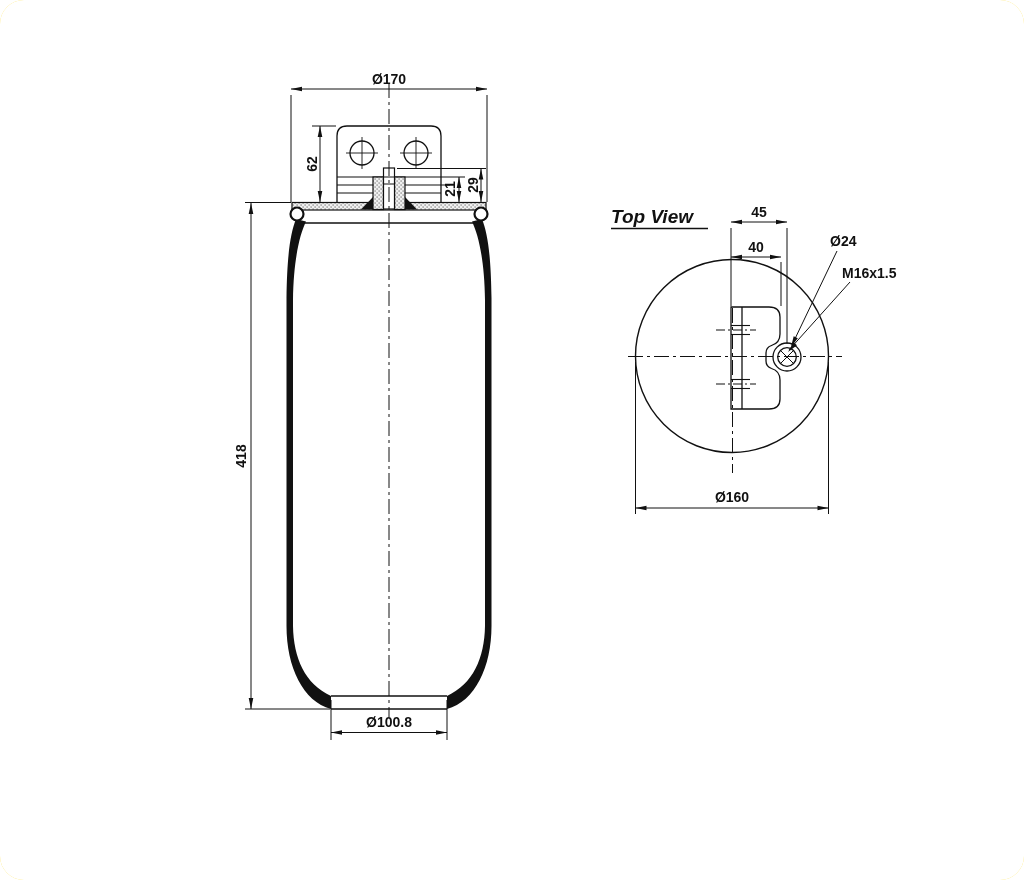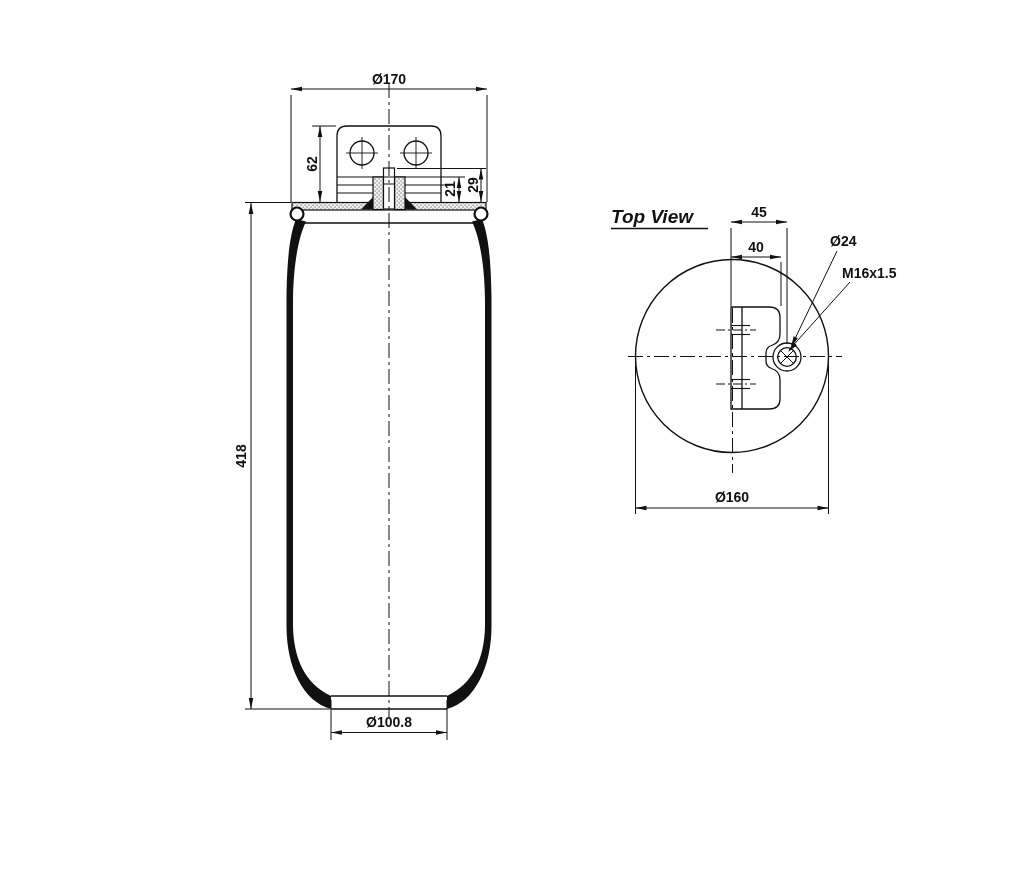--- a/index.html
+++ b/index.html
@@ -1,16 +1,16 @@
 <!DOCTYPE html>
 <html><head>
 <meta charset="utf-8">
 <style>
   html,body{margin:0;padding:0;background:#ffffff;}
-  .page{position:relative;width:1024px;height:880px;background:#fde047;overflow:hidden;}
+  .page{position:relative;width:1024px;height:880px;background:#fde047;overflow:hidden;border-radius:24px;}
   svg{display:block;}
   text{font-family:"Liberation Sans","DejaVu Sans",sans-serif;font-weight:bold;fill:#111111;}
   .dim{font-size:14px;}
   .viewlabel{font-size:19px;font-style:italic;}
 </style>
 </head>
 <body>
 
 <div class="page">
 <svg width="1024" height="880" viewBox="0 0 1024 880">

